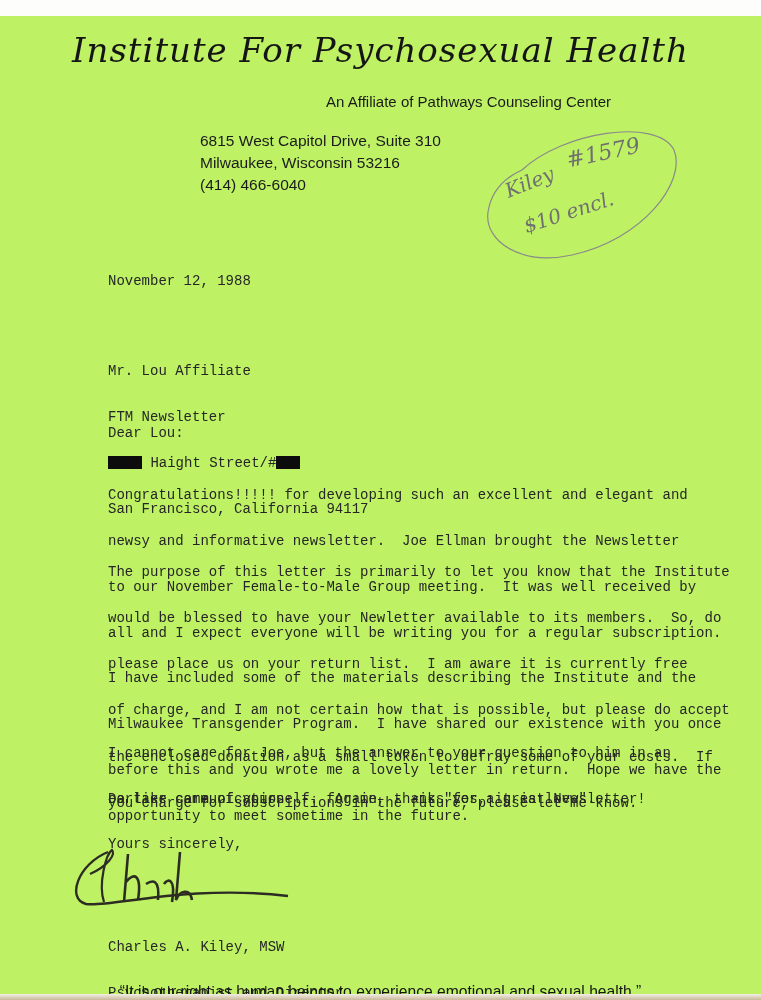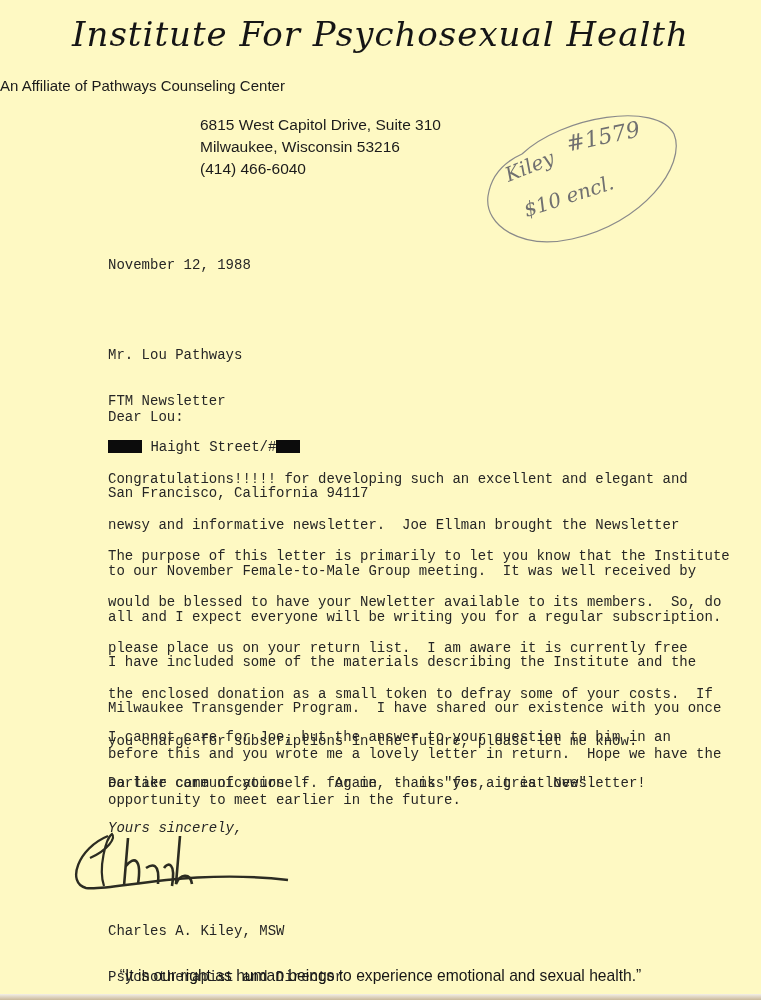--- a/index.html
+++ b/index.html
@@ -1,35 +1,35 @@
 <!DOCTYPE html>
 <html><head>
   <meta charset="utf-8">
   <style>
     html, body { margin: 0; padding: 0; }
     body {
       width: 761px; height: 1000px; overflow: hidden;
       background: #fdfdfb; position: relative;
       color: #1e1e1e;
     }
-    .page { position: absolute; inset: 0; background: #fef9c3; }
+    .page { position: absolute; inset: 0; background: #bef264; margin-top: 16px; }
     .bottom-edge {
       position: absolute; left: 0; bottom: 0; width: 761px; height: 6px;
       background: linear-gradient(to bottom, #f3efe6, #c9b89a);
     }
     .letterhead-title {
       position: absolute; left: 0; width: 761px; top: 14px;
       text-align: center;
       font-family: "DejaVu Serif", serif; font-style: italic;
       font-size: 34px; letter-spacing: 1px; color: #151515;
     }
     .sans { font-family: "Liberation Sans", sans-serif; }
     .affiliate {
       position: absolute; left: 0; width: 611px; top: 77px;
-      text-align: left; font-size: 15px; color: #1b1b1b;
+      text-align: right; font-size: 15px; color: #1b1b1b;
     }
     .addr {
       position: absolute; left: 200px; width: 340px; top: 114px;
       text-align: left; font-size: 15.5px; line-height: 22px; color: #1b1b1b;
     }
     .note {
       position: absolute; left: 482px; top: 106px; width: 200px; height: 140px;
     }
     .note-text {
       position: absolute; font-family: "DejaVu Serif", serif; font-style: italic;
@@ -73,60 +73,61 @@
       <path d="M40,48 C80,10 175,-5 192,28 C205,60 160,118 90,133 C40,144 2,120 6,90 C9,70 22,56 40,48" fill="none" stroke="#8a8a8a" stroke-width="1.2"></path>
     </svg>
     <span class="note-text" style="left:22px; top:48px; transform:rotate(-22deg);">Kiley</span>
     <span class="note-text" style="left:84px; top:18px; transform:rotate(-12deg); font-size:22px;">#1579</span>
     <span class="note-text" style="left:40px; top:78px; transform:rotate(-18deg);">$10 encl.</span>
   </div>
 
   <div class="block mono" style="top:258px;">November 12, 1988</div>
 
   <div class="block mono" style="top:317px;">
-    <div>Mr. Lou Pathways</div>
+    <div>Mr. Lou Affiliate</div>
     <div>FTM Newsletter</div>
     <div><span class="redact"></span><span> Haight Street/#</span><span class="redact small"></span></div>
     <div>San Francisco, California 94117</div>
   </div>
 
   <div class="block mono" style="top:410px;">Dear Lou:</div>
 
   <div class="block mono" style="top:441px;">
     <div>Congratulations!!!!! for developing such an excellent and elegant and</div>
     <div>newsy and informative newsletter.  Joe Ellman brought the Newsletter</div>
     <div>to our November Female-to-Male Group meeting.  It was well received by</div>
     <div>all and I expect everyone will be writing you for a regular subscription.</div>
   </div>
 
   <div class="block mono" style="top:518px;">
     <div>The purpose of this letter is primarily to let you know that the Institute</div>
     <div>would be blessed to have your Newletter available to its members.  So, do</div>
     <div>please place us on your return list.  I am aware it is currently free</div>
+    <div>of charge, and I am not certain how that is possible, but please do accept</div>
     <div>the enclosed donation as a small token to defray some of your costs.  If</div>
     <div>you charge for subscriptions in the future, please let me know.</div>
   </div>
 
   <div class="block mono" style="top:624px;">
     <div>I have included some of the materials describing the Institute and the</div>
     <div>Milwaukee Transgender Program.  I have shared our existence with you once</div>
     <div>before this and you wrote me a lovely letter in return.  Hope we have the</div>
-    <div>opportunity to meet earlier in the future.</div>
+    <div>opportunity to meet sometime in the future.</div>
   </div>
 
   <div class="block mono" style="top:699px;">
     <div>I cannot care for Joe, but the answer to your question to him in an</div>
     <div>earlier communication  -  for me  -  is "yes, it is love".</div>
   </div>
 
   <div class="block mono" style="top:745px;text-align:center;">
     <div>Do take care of yourself.  Again, thanks for a great Newsletter!</div>
   </div>
 
-  <div class="block mono" style="top:821px;font-style:italic;">Yours sincerely,</div>
+  <div class="block mono" style="top:821px;">Yours sincerely,</div>
 
   <svg class="signature" viewBox="0 0 230 70">
     <path d="M40,8 C10,20 -2,55 18,60 C40,64 120,40 220,52" fill="none" stroke="#2c2c22" stroke-width="2.4"></path>
     <path d="M22,30 C40,22 48,10 44,6 C38,10 30,40 36,58" fill="none" stroke="#2c2c22" stroke-width="2.2"></path>
     <path d="M60,10 L56,58 M58,38 C66,28 74,30 70,56 M78,40 C84,36 92,34 90,56 M96,40 C100,34 108,34 104,58 M112,8 L108,56 C112,46 122,44 124,56" fill="none" stroke="#2c2c22" stroke-width="2.6"></path>
   </svg>
 
   <div class="block mono" style="top:893px;">
     <div>Charles A. Kiley, MSW</div>
     <div>Psychotherapist and Director</div>

